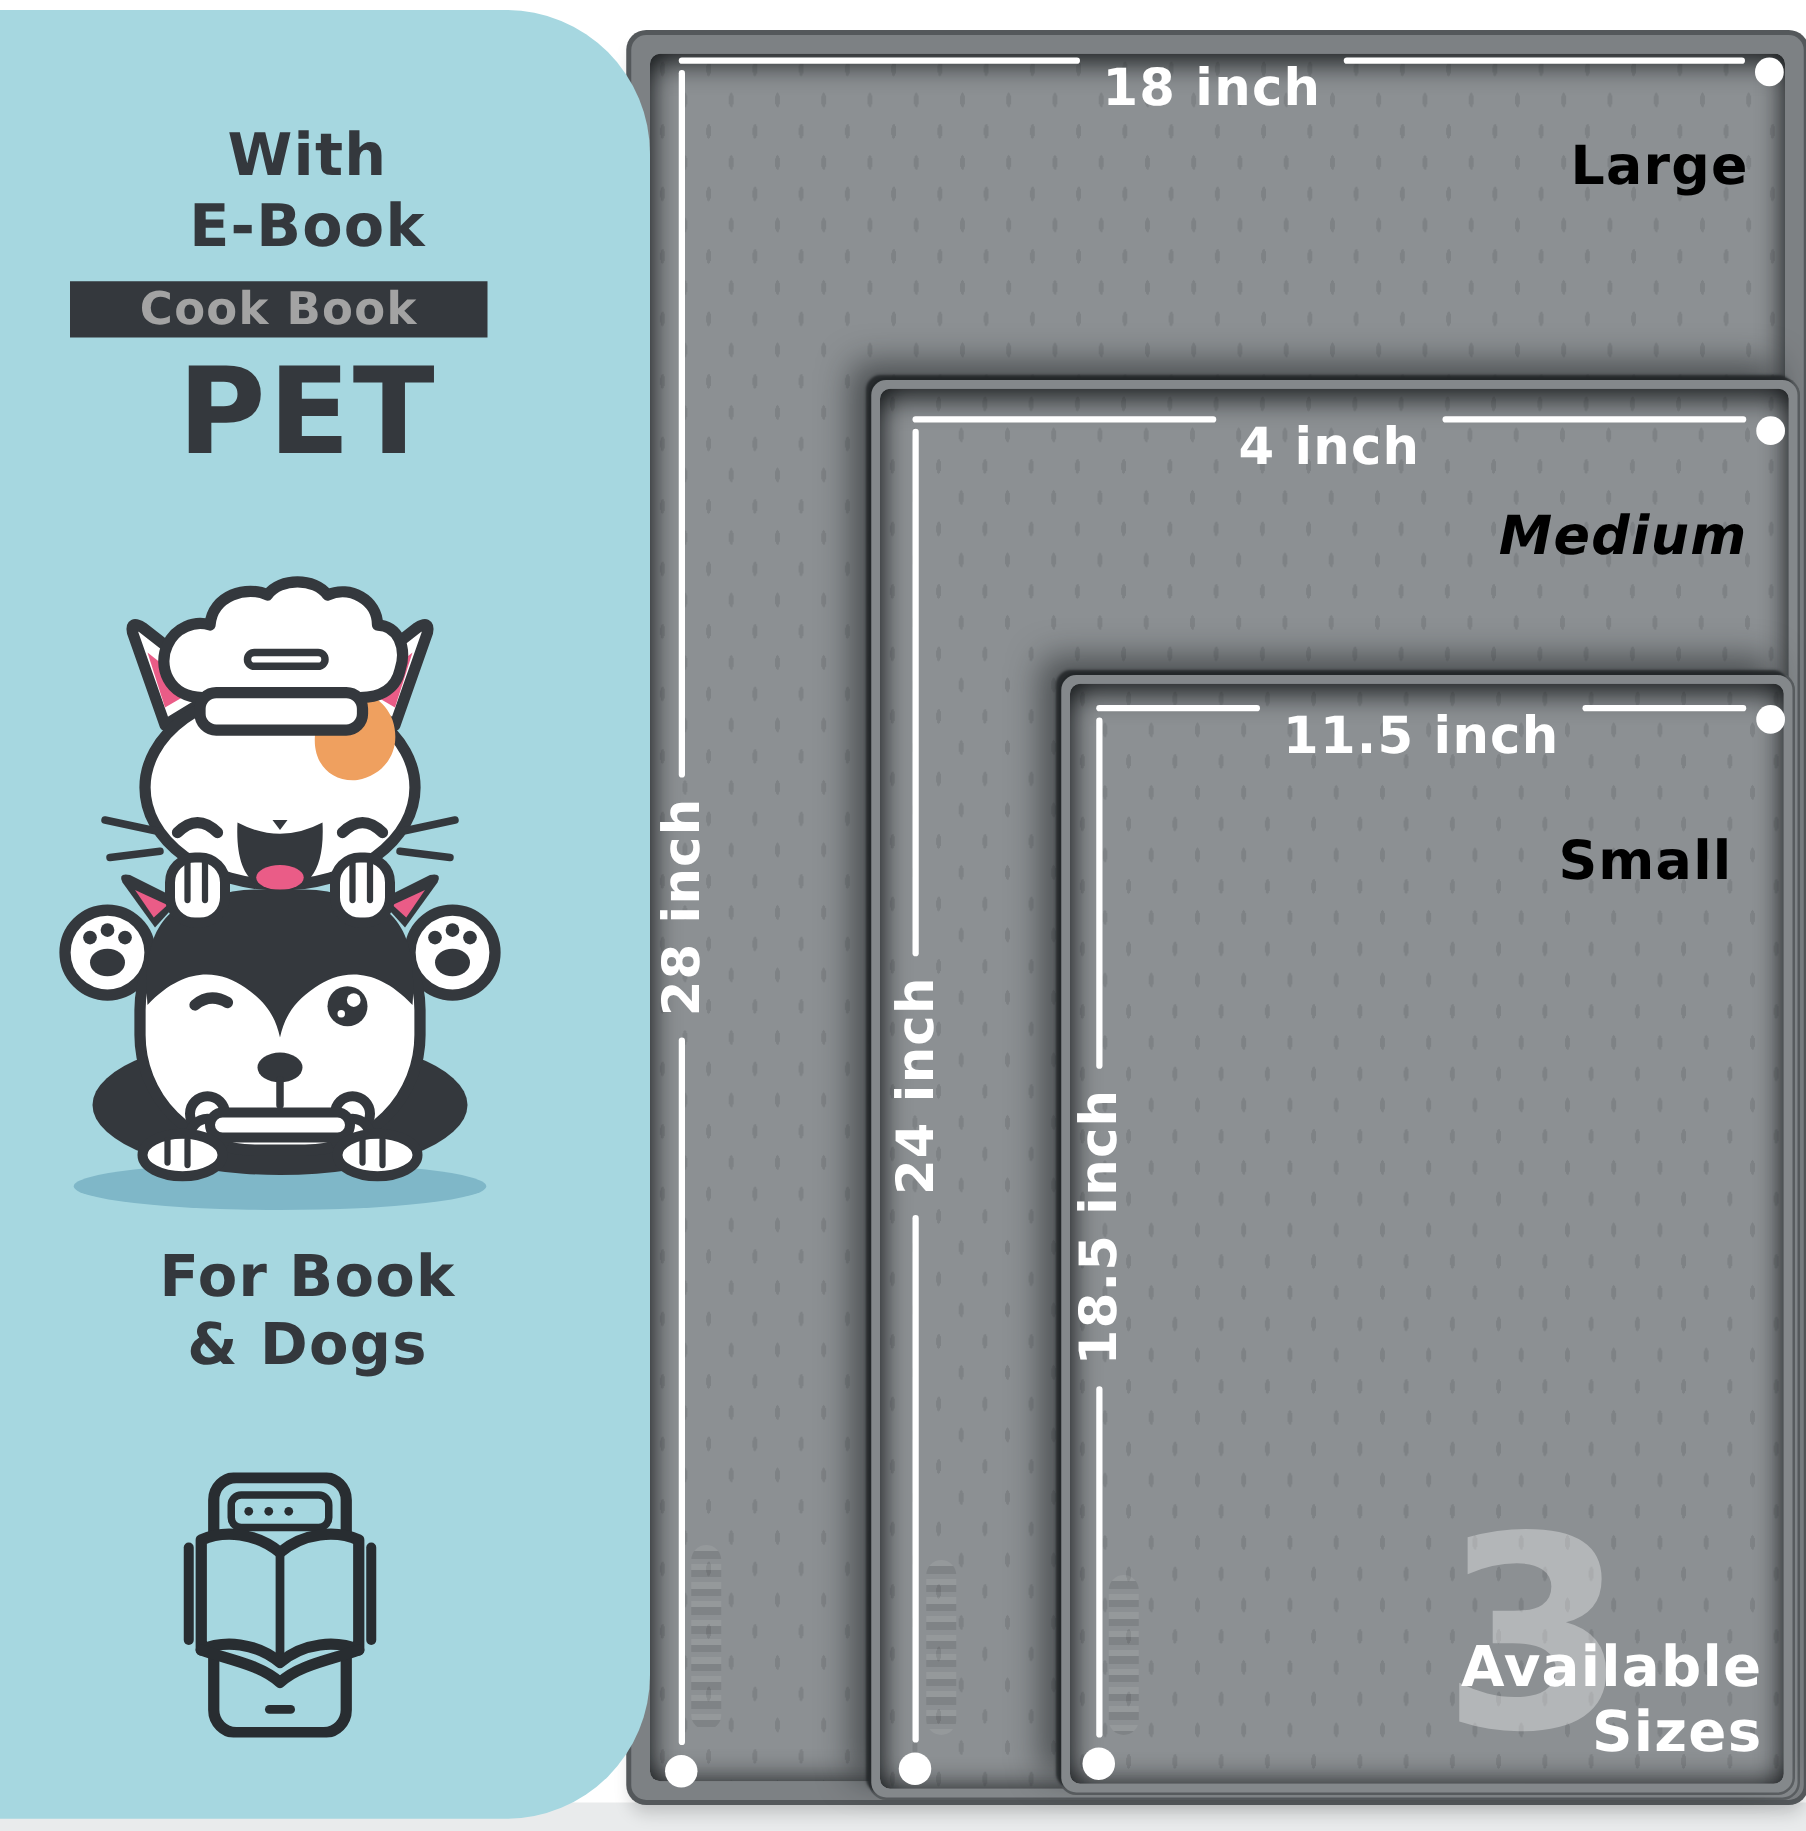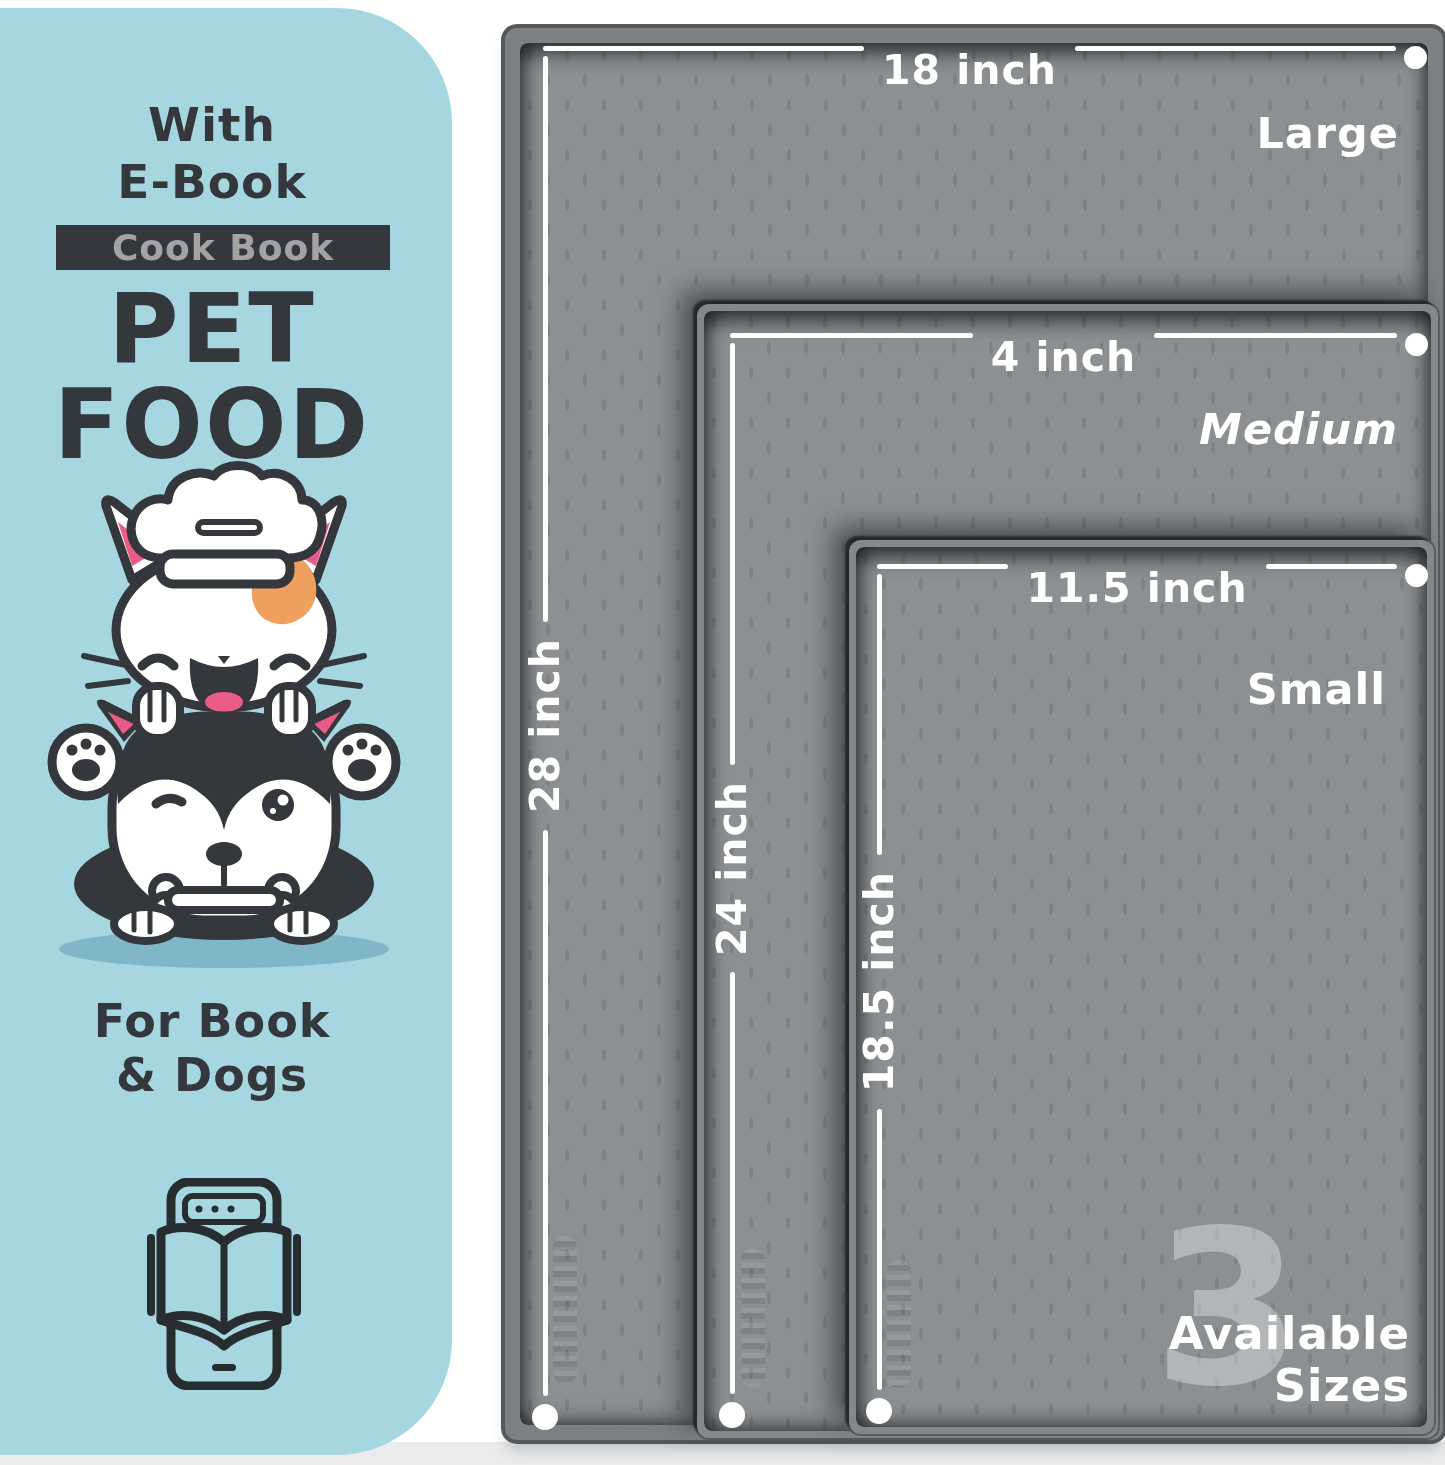--- a/index.html
+++ b/index.html
@@ -15,21 +15,21 @@
   }
   html,body{margin:0;padding:0;background:#ffffff;}
   .stage{
     position:relative;width:1445px;height:1465px;overflow:hidden;background:#ffffff;
     font-family:"DejaVu Sans","Liberation Sans",sans-serif;
   }
   
   .floor{position:absolute;left:0;right:0;top:1442px;bottom:0;background:var(--floor);}
   
   .panel{
-    position:absolute;left:0;top:8px;width:452px;height:1447px;
+    position:absolute;left:0;top:8px;width:520px;height:1447px;
     background:var(--panel-bg);border-radius:0 115px 115px 0;z-index:5;
   }
   .panel .txt{position:absolute;left:0;right:28px;text-align:center;color:var(--ink);font-weight:700;}
   .intro{top:88px;font-size:47px;line-height:1.22;letter-spacing:1px;}
   .badge{
     position:absolute;left:56px;top:217px;width:334px;height:45px;background:var(--ink);
     color:#a3a3a3;font-size:36px;font-weight:700;display:flex;align-items:center;justify-content:center;
     letter-spacing:1px;
   }
   .title1{top:273px;font-size:96px;line-height:1;letter-spacing:2px;}
@@ -80,21 +80,21 @@
     margin:16px 0;color:#fff;font-size:41px;font-weight:700;letter-spacing:1px;white-space:nowrap;
     writing-mode:vertical-rl;transform:rotate(180deg);
   }
   .measure-v .enddot{margin-top:8px;width:26px;height:26px;}
   .mat-large  .measure-h{top:18px;left:38px;right:16px;}
   .mat-large  .measure-v{left:26px;top:28px;bottom:10px;}
   .mat-medium .measure-h{top:29px;left:33px;right:10px;}
   .mat-medium .measure-v{left:21px;top:39px;bottom:10px;}
   .mat-small  .measure-h{top:24px;left:28px;right:6px;}
   .mat-small  .measure-v{left:16px;top:34px;bottom:10px;}
-  .size-label{position:absolute;color:#ffffff;font-size:43px;font-weight:700;letter-spacing:1px;z-index:4;}
+  .size-label{position:absolute;color:#000000;font-size:43px;font-weight:700;letter-spacing:1px;z-index:4;}
   .mat-large  .size-label{right:44px;top:80px;}
   .mat-medium .size-label{right:40px;top:100px;font-style:italic;}
   .mat-small  .size-label{right:48px;top:124px;text-align:center;}
   
   .emboss{
     position:absolute;width:24px;border-radius:12px;opacity:.55;filter:blur(.6px);z-index:3;
     background:repeating-linear-gradient(180deg,
       rgba(255,255,255,.14) 0 5px, rgba(0,0,0,.16) 5px 11px, rgba(0,0,0,0) 11px 15px);
   }
   .mat-large  .emboss{left:48px;bottom:56px;height:148px;}
@@ -119,21 +119,20 @@
 
   <aside class="panel">
     <div class="txt intro">
       <div>With</div>
       <div>E-Book</div>
     </div>
 
     <div class="badge">Cook Book</div>
 
     <div class="txt title1">PET</div>
-    <div class="txt title2">FOOD</div>
 
     <svg class="pets" viewBox="0 0 392 515">
       <ellipse cx="196" cy="489" rx="165" ry="19" fill="#7fb7c8"></ellipse>
 
       <g stroke-linejoin="round" stroke-linecap="round">
         <path d="M104,120 L78,46 Q76,36 86,42 L150,92 Z" fill="#fff" stroke="#34383d" stroke-width="9"></path>
         <path d="M104,106 L90,62 L128,92 Z" fill="#ea5c87"></path>
         <path d="M288,120 L314,46 Q316,36 306,42 L242,92 Z" fill="#fff" stroke="#34383d" stroke-width="9"></path>
         <path d="M288,106 L302,62 L264,92 Z" fill="#ea5c87"></path>
         <ellipse cx="196" cy="170" rx="108" ry="78" fill="#fff" stroke="#34383d" stroke-width="9"></ellipse>

